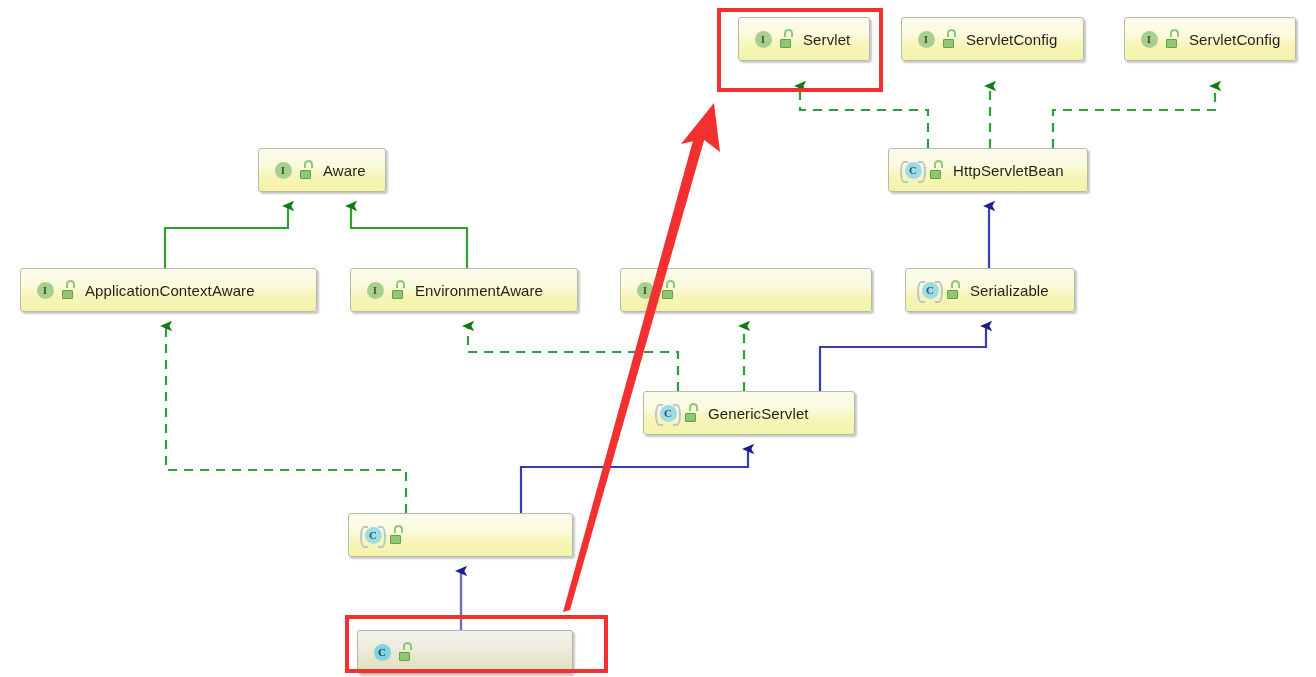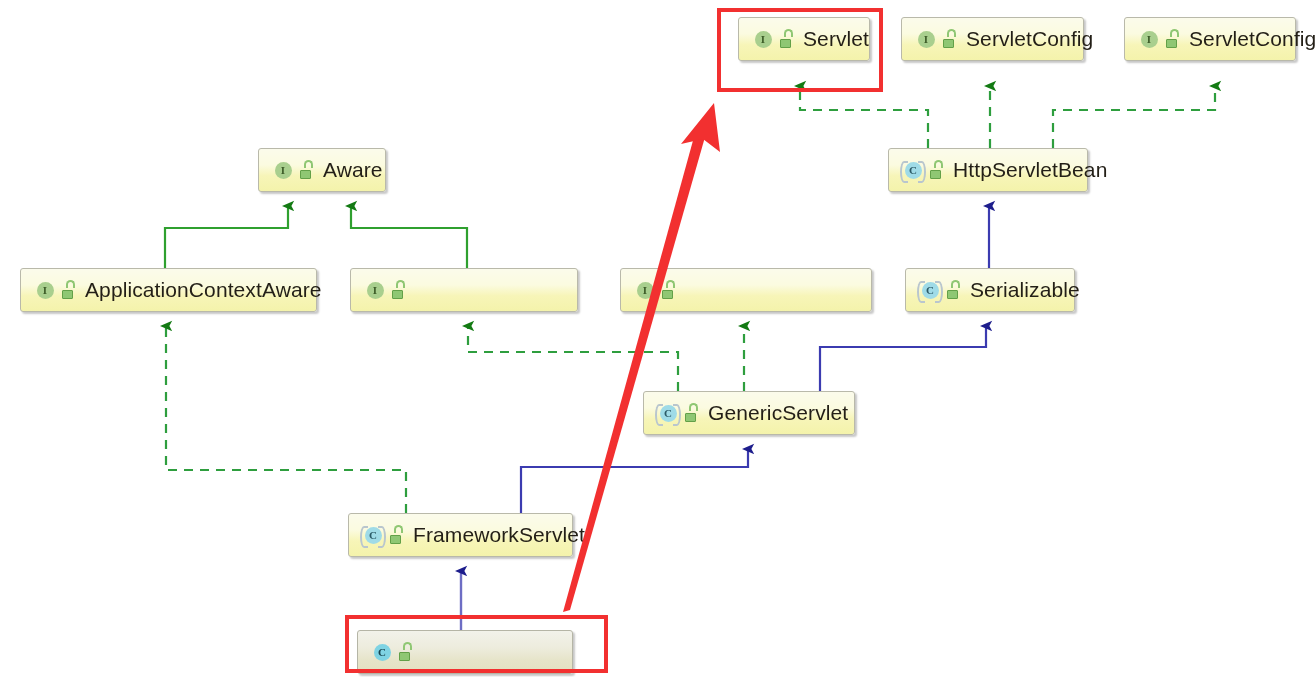--- a/index.html
+++ b/index.html
@@ -37,21 +37,21 @@
     background:linear-gradient(to bottom,#fbfbeb 0%,#fbfbe0 38%,#f7f5b8 64%,#f4f3ab 100%);
     box-shadow:2px 2px 2px rgba(0,0,0,0.22);
     white-space:nowrap;
   }
   .uml-node.selected{
     background:linear-gradient(to bottom,#f2f2ea 0%,#edecdd 40%,#e6e4c9 70%,#e3e1c0 100%);
     border:1px solid #b5b5a6;
   }
 
   .node-label{
-    font-size:21px;
+    font-size:15px;
     color:#231f17;
     letter-spacing:0.1px;
   }
 
   
   .type-icon{
     position:relative;
     width:26px;height:22px;
     margin-right:3px;
     flex:0 0 auto;
@@ -235,20 +235,21 @@
     </div>
 
     <div class="uml-node" style="left:350px;top:268px;width:228px;">
       <span class="type-icon iface">
           <span class="disc">I</span>
         </span>
       <span class="vis-icon">
           <b></b>
           <i></i>
         </span>
+      <span class="node-label">EnvironmentAware</span>
     </div>
 
     <div class="uml-node" style="left:620px;top:268px;width:252px;">
       <span class="type-icon iface">
           <span class="disc">I</span>
         </span>
       <span class="vis-icon">
           <b></b>
           <i></i>
         </span>
@@ -277,21 +278,20 @@
     </div>
 
     <div class="uml-node" style="left:348px;top:513px;width:225px;">
       <span class="type-icon cls paren dim">
           <span class="disc">C</span>
         </span>
       <span class="vis-icon">
           <b></b>
           <i></i>
         </span>
-      <span class="node-label">FrameworkServlet</span>
     </div>
 
     <div class="uml-node selected" style="left:357px;top:630px;width:216px;">
       <span class="type-icon cls">
           <span class="disc">C</span>
         </span>
       <span class="vis-icon">
           <b></b>
           <i></i>
         </span>

